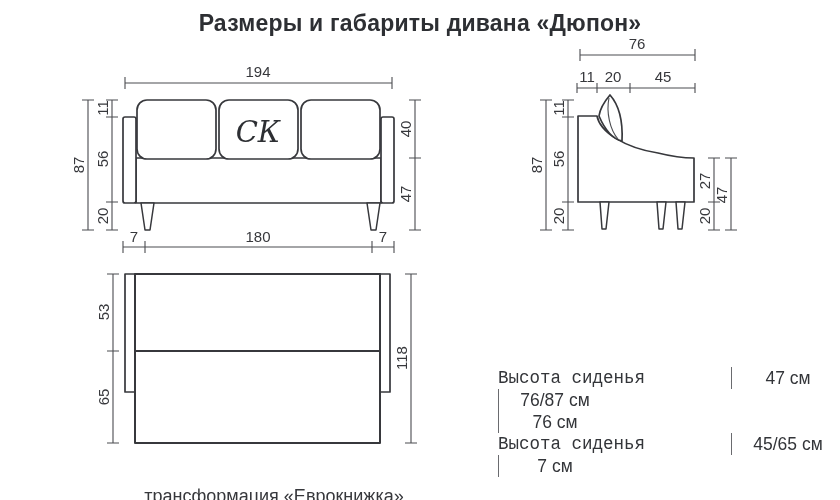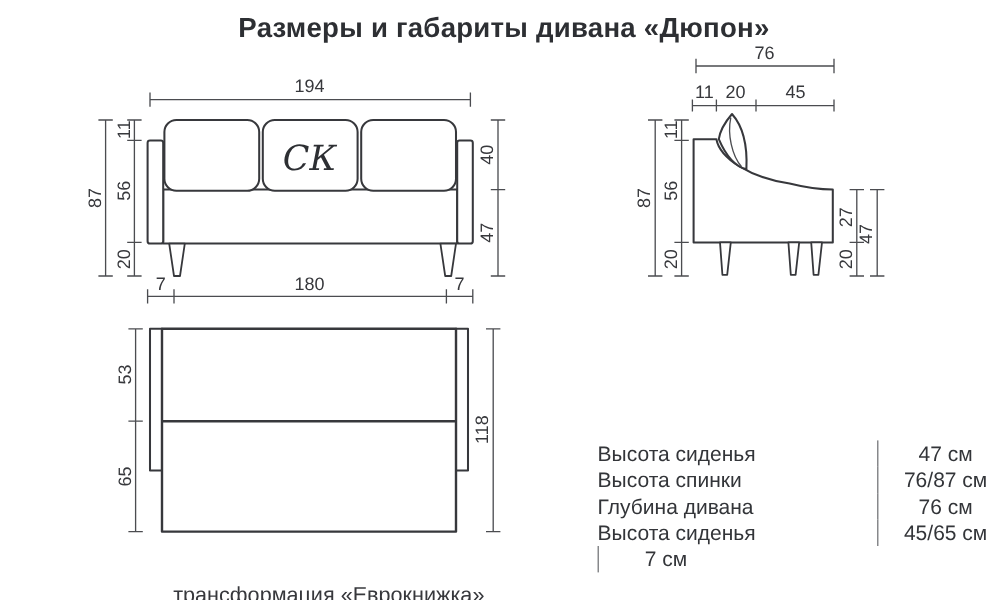--- a/index.html
+++ b/index.html
@@ -22,21 +22,21 @@
   }
   .logo {
     font-family:"DejaVu Serif", serif; font-style:italic; font-size:29px;
     fill:#2d2f33;
   }
   .specs { position:absolute; left:498px; top:367px; width:346px; }
   .spec-row {
     display:flex; align-items:stretch; height:22px;
     font-size:17.5px; color:#333539; font-weight:500;
   }
-  .spec-label { flex:1; display:flex; align-items:center; }
+  .spec-label { flex:1; display:flex; align-items:center;font-family:Liberation Mono, monospace; }
   .spec-value {
     width:112px; text-align:center; border-left:1px solid #6a6b6f;
     display:flex; align-items:center; justify-content:center;
   }
   .caption {
     position:absolute; left:140px; top:454px; width:268px; text-align:center;
     font-size:18px; color:#37383c; font-weight:500;margin-top:32px;
   }
 </style>
 </head>
@@ -154,25 +154,23 @@
 </svg>
 
 <div class="caption">трансформация «Еврокнижка»</div>
 
 <div class="specs">
   <div class="spec-row">
     <div class="spec-label">Высота сиденья</div>
     <div class="spec-value">47 см</div>
   </div>
   <div class="spec-row">
-    <div class="spec-label">Высота спинки</div>
     <div class="spec-value">76/87 см</div>
   </div>
   <div class="spec-row">
-    <div class="spec-label">Глубина дивана</div>
     <div class="spec-value">76 см</div>
   </div>
   <div class="spec-row">
     <div class="spec-label">Высота сиденья</div>
     <div class="spec-value">45/65 см</div>
   </div>
   <div class="spec-row">
     <div class="spec-value">7 см</div>
   </div>
 </div>

